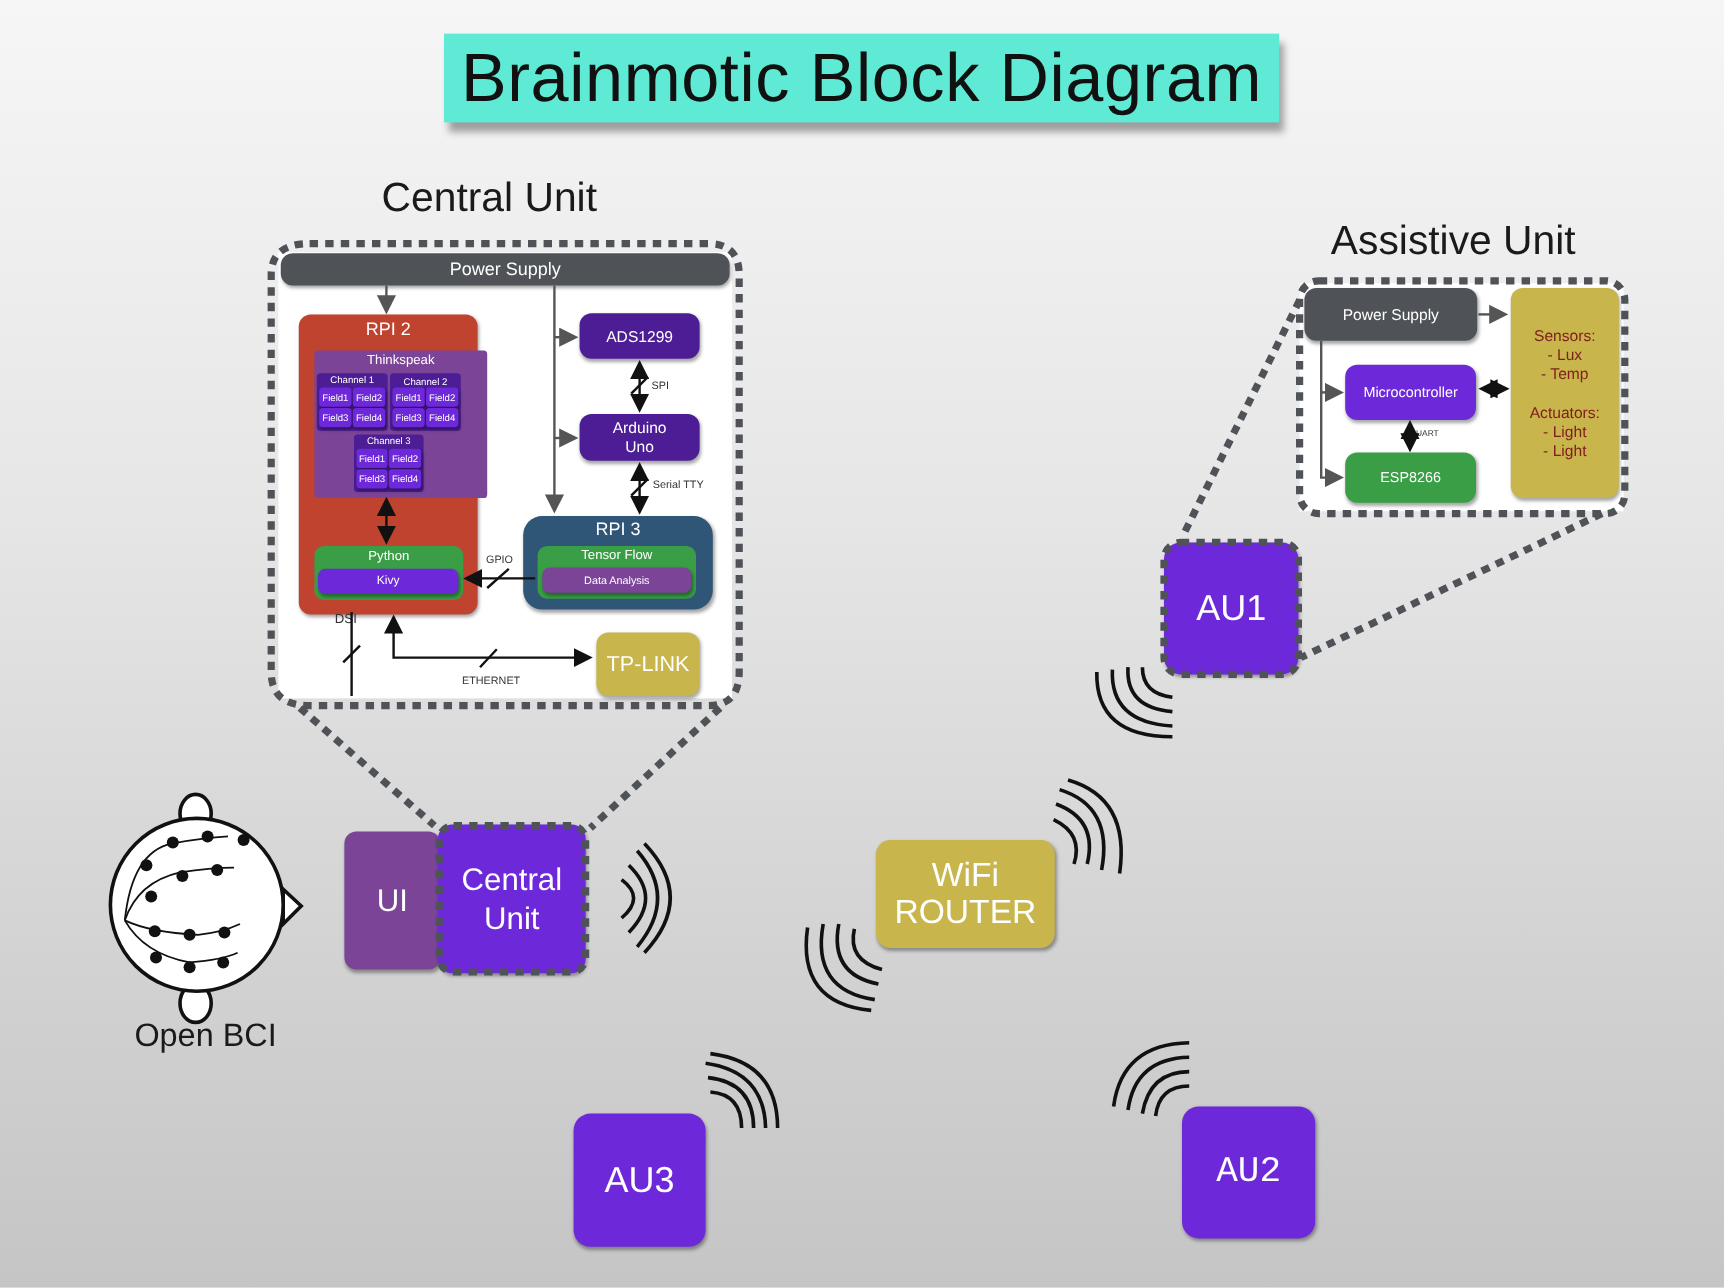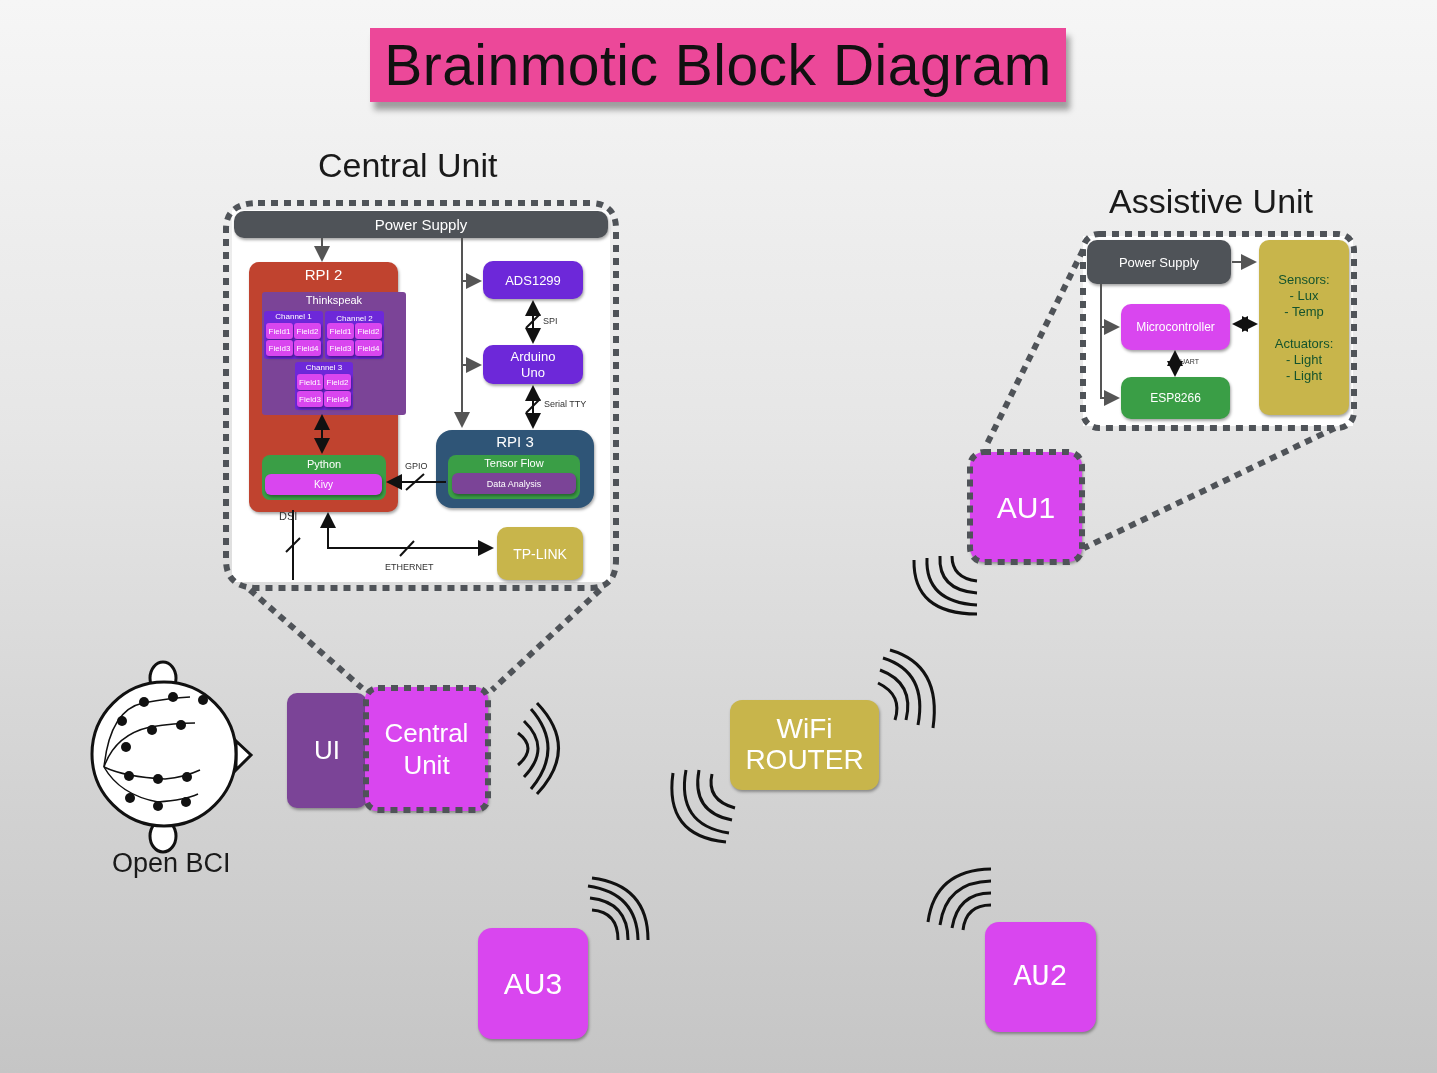--- a/index.html
+++ b/index.html
@@ -4,37 +4,37 @@
 <style>
   html, body { margin:0; padding:0; }
   body {
     width:1437px; height:1073px; position:relative; overflow:hidden;
     background: linear-gradient(to bottom, #f6f6f6 0%, #e6e6e6 40%, #d2d2d2 75%, #c5c5c5 100%);
     font-family: "Liberation Sans", sans-serif;
   }
   .abs { position:absolute; }
   #overlay { position:absolute; left:0; top:0; width:1437px; height:1073px; }
   .title-box {
-    left:370px; top:28px; width:696px; height:74px; background:#ec4899;
+    left:370px; top:28px; width:696px; height:74px; background:#5eead4;
     box-shadow: 4px 8px 6px rgba(0,0,0,0.35);
     display:flex; align-items:center; justify-content:center;
     font-size:57px; color:#111; letter-spacing:0.5px;
   }
   .section-label { font-size:34px; color:#1a1a1a; }
   .panel { background:#fff; }
   .blk {
     position:absolute; border-radius:10px; color:#fff; display:flex;
     align-items:center; justify-content:center; text-align:center;
     box-shadow: 1px 2px 3px rgba(0,0,0,0.35);
   }
   .gray { background:#4f5358; }
   .red { background:#c0432f; }
   .purple { background:#7b4497; }
-  .orange { background:#6d28d9; }
-  .blue { background:#d946ef; }
+  .orange { background:#4c1d95; }
+  .blue { background:#6d28d9; }
   .navy { background:#2f5577; }
   .green { background:#3a9e46; }
   .mustard { background:#c8b54b; }
   .small { font-size:8px; }
   .lbl { position:absolute; font-size:9px; color:#333; }
   .big { font-size:30px; line-height:1.1; }
 </style>
 </head>
 <body>
 
@@ -87,34 +87,34 @@
 <div class="blk orange" style="left:483px; top:345px; width:100px; height:39px; font-size:13px; padding:0 20px; box-sizing:border-box; line-height:1.2;">Arduino Uno</div>
 
 <div class="blk navy" style="left:436px; top:430px; width:158px; height:78px; border-radius:16px; align-items:flex-start;">
   <span style="margin-top:3px; font-size:15px;">RPI 3</span>
 </div>
 <div class="blk green" style="left:448px; top:455px; width:132px; height:44px; border-radius:8px; align-items:flex-start; box-shadow:none;">
   <span style="margin-top:2px; font-size:11px;">Tensor Flow</span>
 </div>
 <div class="blk purple" style="left:452px; top:473px; width:124px; height:21px; border-radius:6px; font-size:9px;">Data Analysis</div>
 
-<div class="blk mustard" style="left:497px; top:527px; width:86px; height:53px; font-size:14px;">TP-LINK</div>
+<div class="blk mustard" style="left:497px; top:527px; width:86px; height:53px; font-size:18px;">TP-LINK</div>
 
 <div class="lbl" style="left:543px; top:316px;">SPI</div>
 <div class="lbl" style="left:544px; top:399px;">Serial TTY</div>
 <div class="lbl" style="left:405px; top:461px;">GPIO</div>
 <div class="lbl" style="left:265px; top:510px; font-size:11px;margin-left:14px;">DSI</div>
 <div class="lbl" style="left:385px; top:562px;">ETHERNET</div>
 
 <div class="abs panel" style="left:1083px; top:236px; width:270px; height:190px;"></div>
 <div class="blk gray" style="left:1087px; top:240px; width:144px; height:44px; font-size:13px;">Power Supply</div>
 <div class="blk blue" style="left:1121px; top:304px; width:109px; height:46px; font-size:12px;">Microcontroller</div>
 <div class="blk green" style="left:1121px; top:377px; width:109px; height:42px; font-size:12px;">ESP8266</div>
 <div class="lbl" style="left:1180px; top:358px; font-size:7px;">UART</div>
-<div class="blk mustard" style="left:1259px; top:240px; width:90px; height:175px; flex-direction:column; font-size:13px; line-height:16px; color:#14532d;">
+<div class="blk mustard" style="left:1259px; top:240px; width:90px; height:175px; flex-direction:column; font-size:13px; line-height:16px; color:#7f1d1d;">
   <div>Sensors:</div>
   <div>- Lux</div>
   <div>- Temp</div>
   <div style="height:16px;"></div>
   <div>Actuators:</div>
   <div>- Light</div>
   <div>- Light</div>
 </div>
 
 <div class="blk purple big" style="left:287px; top:693px; width:80px; height:115px; font-size:26px;">UI</div>

